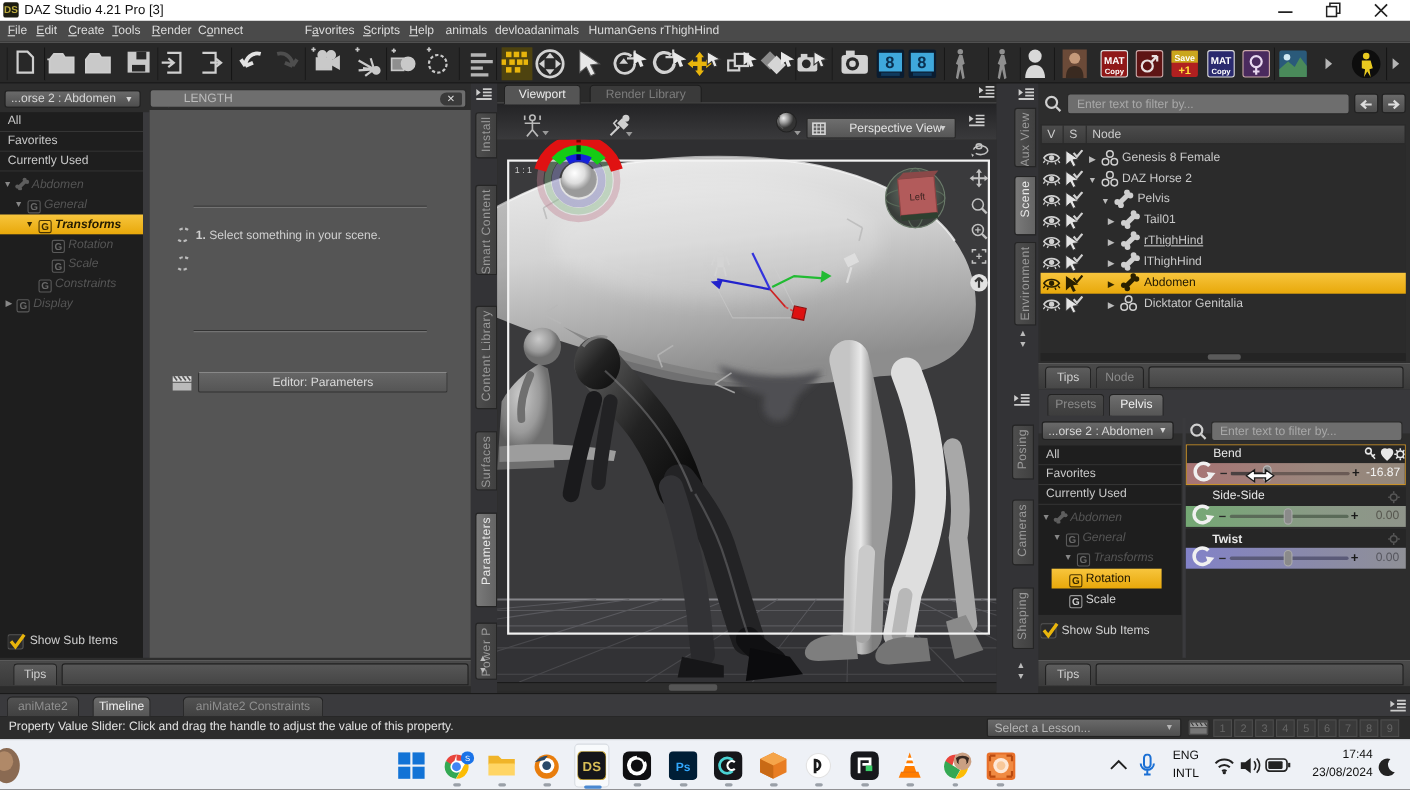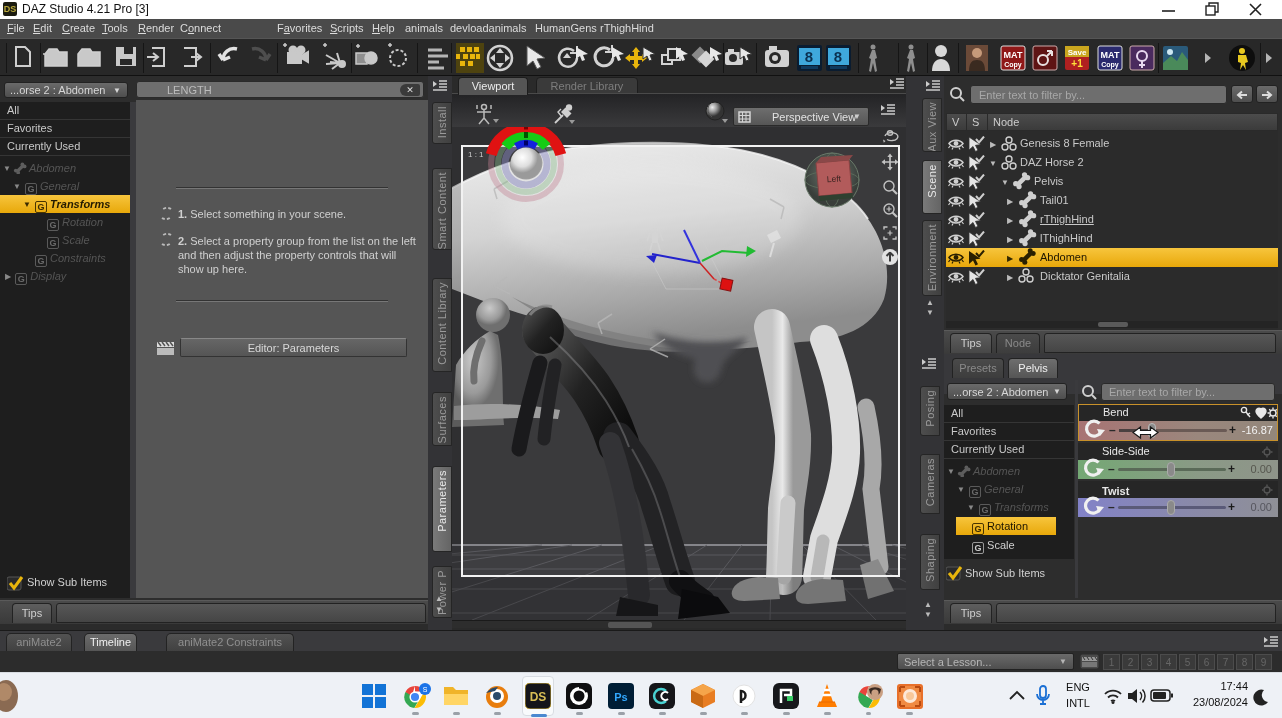--- a/index.html
+++ b/index.html
@@ -299,21 +299,20 @@
     <div class="abs" style="left:130px;top:26px;width:6px;height:496px;background:#3a3a3d;"></div>
     <div class="abs" id="helparea">
       <div class="hr" style="left:40px;top:87px;width:212px;"></div>
       <svg class="abs" style="left:22px;top:106px;" width="16" height="16">
           <path d="M13,3 a7,7 0 0 0 -9,1 M4,12 a7,7 0 0 0 9,-1" fill="none" stroke="#bbb" stroke-width="2" stroke-dasharray="3 2"></path>
         </svg>
       <div class="abs" style="left:42px;top:108px;width:236px;font-size:11px;"><b>1.</b> Select something in your scene.</div>
       <svg class="abs" style="left:22px;top:132px;" width="16" height="16">
           <path d="M13,3 a7,7 0 0 0 -9,1 M4,12 a7,7 0 0 0 9,-1" fill="none" stroke="#bbb" stroke-width="2" stroke-dasharray="3 2"></path>
         </svg>
-      <div class="abs" style="left:42px;top:134px;width:238px;font-size:11px;line-height:14px;"><b>2.</b> Select a property group from the list on the left and then adjust the property controls that will show up here.</div>
       <div class="hr" style="left:40px;top:200px;width:212px;"></div>
       <svg class="abs" style="left:20px;top:239px;" width="20" height="17">
           <rect x="1" y="3" width="17" height="5" fill="#ddd"></rect>
           <rect x="1" y="9" width="17" height="7" fill="#bbb"></rect>
           <path d="M2,3 l3,4 M6,3 l3,4 M10,3 l3,4 M14,3 l3,4" stroke="#555" stroke-width="1.5"></path>
         </svg>
       <div class="abs" style="left:44px;top:238px;width:227px;height:19px;background:linear-gradient(#666,#555);border:1px solid #333;border-top-color:#888;border-radius:2px;color:#d8d8d8;font-size:11px;text-align:center;line-height:18px;">Editor: Parameters</div>
     </div>
     <svg class="abs" style="left:7px;top:499px;" width="17" height="16">
         <rect x="0" y="2" width="14" height="13" rx="2" fill="#2a2a2a" stroke="#555"></rect>
@@ -919,20 +918,21 @@
 <div class="abs" id="animbar">
   <div class="abtab" style="left:6px;width:66px;">aniMate2</div>
   <div class="abtab" style="left:84px;width:53px;background:linear-gradient(#6b6b6b,#555);color:#f0f0f0;">Timeline</div>
   <div class="abtab" style="left:166px;width:128px;">aniMate2 Constraints</div>
   <svg class="abs" style="left:1262px;top:3px;" width="18" height="16">
       <path d="M2,3 l4,3 -4,3 z" fill="#ccc"></path>
       <path d="M8,3 h8 M8,6 h8 M8,9 h8 M2,12 h14" stroke="#ccc" stroke-width="1.6"></path>
     </svg>
 </div>
 <div class="abs" id="statusbar">
+  <span class="abs" style="left:8px;top:4px;">Property Value Slider: Click and drag the handle to adjust the value of this property.</span>
   <div class="abs drop" style="left:897px;top:2px;width:177px;height:17px;line-height:16px;padding-left:6px;color:#b5b5b5;border-radius:2px;">Select a Lesson...<span style="position:absolute;right:6px;top:0;font-size:8px;">▼</span></div>
   <svg class="abs" style="left:1080px;top:3px;" width="20" height="16">
       <rect x="0" y="0" width="19" height="15" rx="2" fill="#4a4a4a" stroke="#2a2a2a"></rect>
       <rect x="2" y="3" width="15" height="4" fill="#999"></rect>
       <rect x="2" y="8" width="15" height="5" fill="#777"></rect>
       <path d="M3,3 l2,3 M7,3 l2,3 M11,3 l2,3 M15,3 l2,3" stroke="#333"></path>
     </svg>
   <div class="abs" style="left:1103px;top:3px;">
     <div style="position:absolute;left:0px;width:17px;height:16px;background:#3a3a3a;border:1px solid #4c4c4c;color:#666;font-size:10px;text-align:center;line-height:15px;">1</div>
     <div style="position:absolute;left:19px;width:17px;height:16px;background:#3a3a3a;border:1px solid #4c4c4c;color:#666;font-size:10px;text-align:center;line-height:15px;">2</div>

